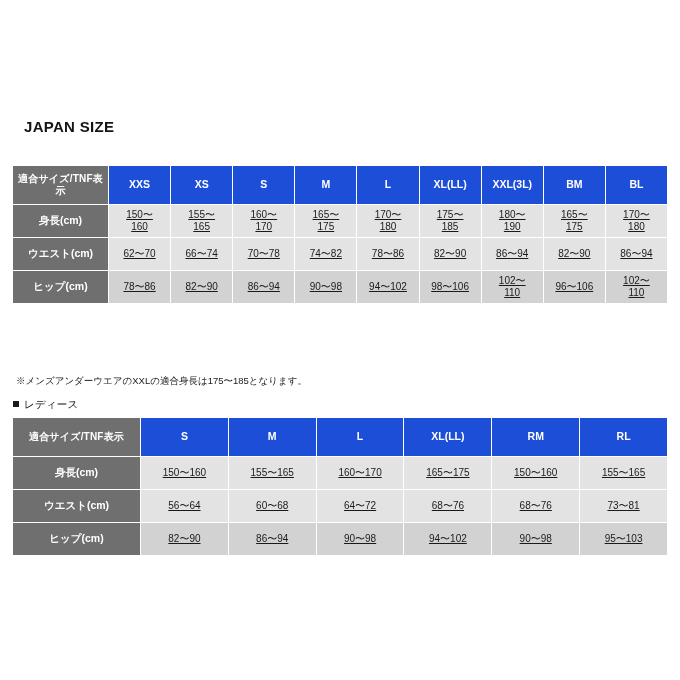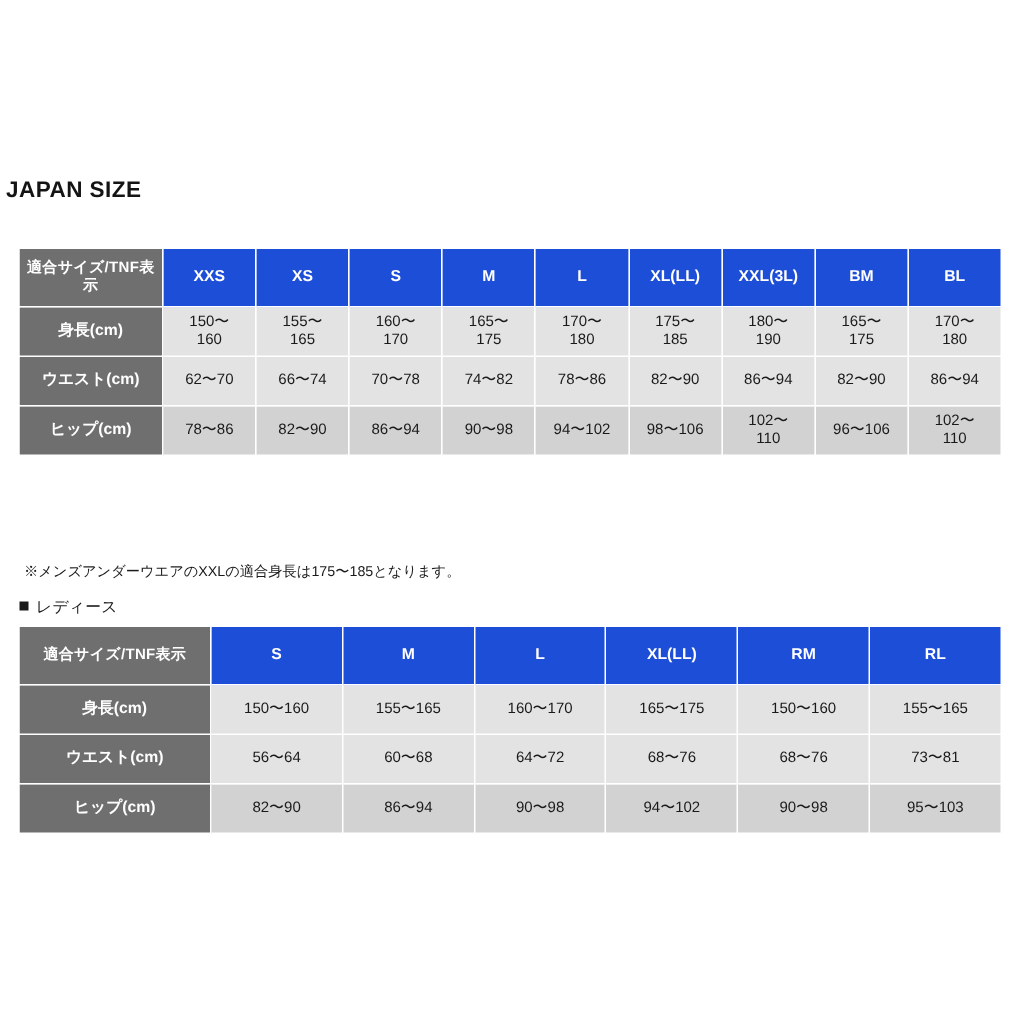--- a/index.html
+++ b/index.html
@@ -16,21 +16,21 @@
   }
   .page {
     position: relative;
     width: 680px;
     height: 680px;
     box-sizing: border-box;
     padding: 0 12px;
   }
   .page-title {
     position: absolute;
-    left: 4px;
+    left: 24px;
     top: 118px;
     font-size: 15px;
     font-weight: bold;
     letter-spacing: 0.3px;
     color: #141414;
   }
   .section-label {
     font-size: 10.5px;
     color: #1a1a1a;
     margin: 0 0 5px 1px;
@@ -89,20 +89,21 @@
     background: #6f6f6f;
     color: #ffffff;
     font-weight: bold;
     font-size: 10.5px;
     height: 28px;
   }
   table.size tbody td {
     background: #e3e3e3;
     color: #1a1a1a;
     height: 28px;
+    text-decoration: underline;
   }
   table.size tbody tr.alt td {
     background: #d2d2d2;
   }
   .note {
     position: absolute;
     left: 16px;
     top: 375px;
     font-size: 9.5px;
     color: #1a1a1a;

